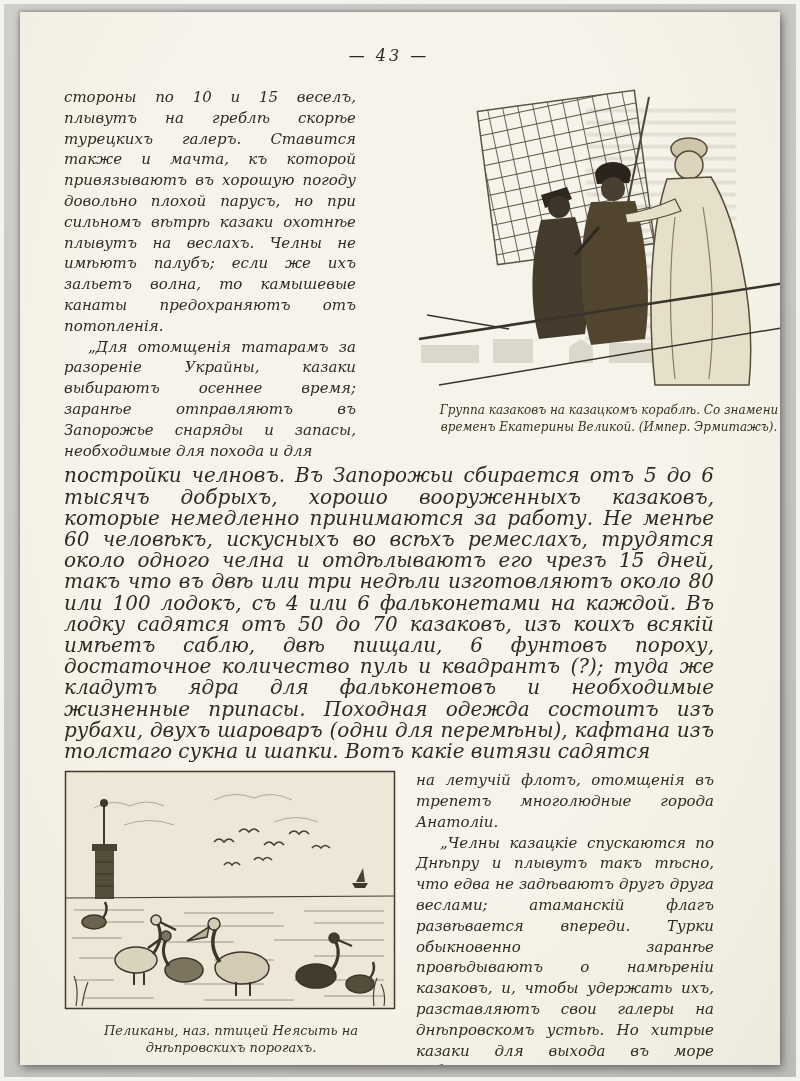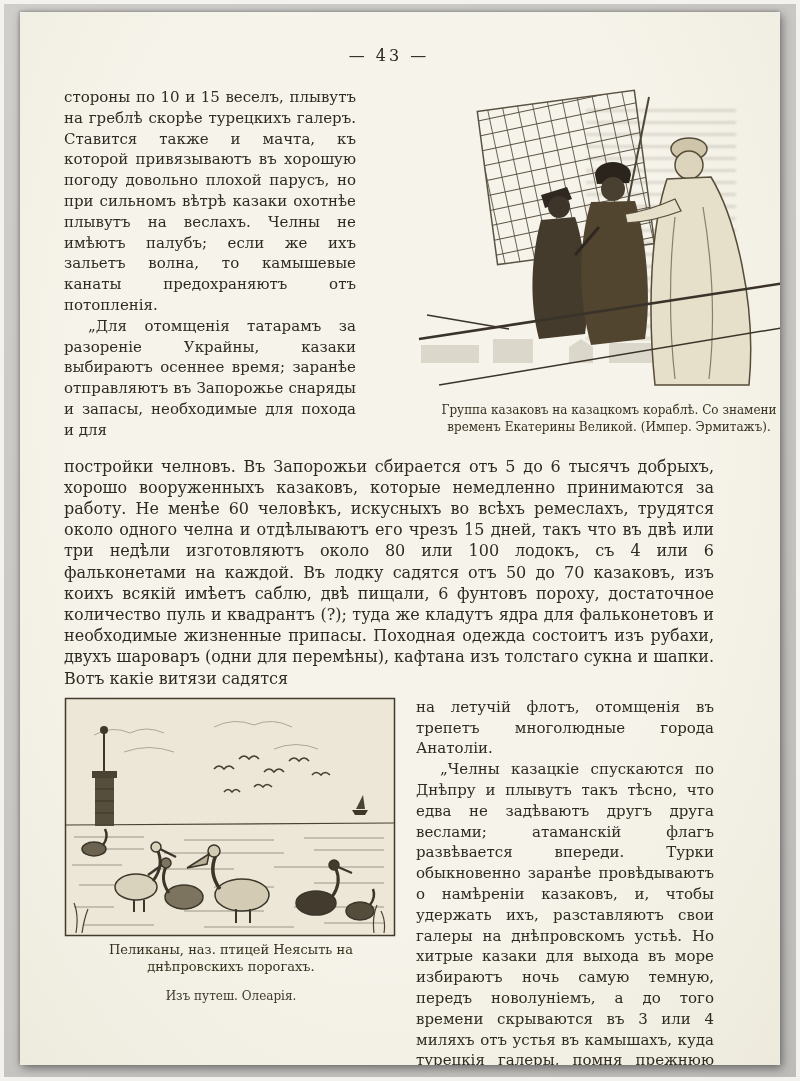--- a/index.html
+++ b/index.html
@@ -14,45 +14,46 @@
     background:linear-gradient(135deg,#cfcecb 0%,#c6c5c2 55%,#bdbcb9 100%);
   }
   .book-page{
     position:absolute;left:20px;top:12px;right:20px;bottom:16px;
     background:radial-gradient(ellipse at 48% 38%, #f6f3ea 55%, #edeadd 100%);
     box-shadow:2px 3px 9px rgba(0,0,0,0.45), -1px -1px 3px rgba(0,0,0,0.2);
     color:#2f2b22;
     padding:34px 66px 18px 44px;
     box-sizing:border-box;
     overflow:hidden;
+    font-style:italic;
   }
   .page-number{
     text-align:center;font-size:16px;letter-spacing:3px;
     margin-bottom:22px;color:#2c2820;
   }
   .row-top{display:flex;align-items:flex-start;gap:45px;}
   .col-left{width:292px;flex:none;margin-right:12px;}
   .col-text p{margin:0;text-align:justify;font-size:15px;line-height:20.8px;}
   .col-text p.indent{text-indent:1.6em;margin-top:0;}
   .figure-block{flex:1;position:relative;}
   .figure-block svg{display:block;margin:0 auto;}
   .fig-caption{
     text-align:center;font-size:12px;line-height:16.5px;
     color:#37321f;margin:13px auto 4px;max-width:420px;
   }
   .full-text{
-    margin-top:15px;text-align:justify;
-    font-size:16px;line-height:21.2px;
+    margin-top:4px;text-align:justify;
+    font-size:20px;line-height:21.2px;
   }
   .full-text p{margin:0;}
   .row-bottom{display:flex;align-items:flex-start;margin-top:8px;}
   .fig2-block{width:334px;flex:none;margin-right:18px;}
   .fig2-caption{
     text-align:center;font-size:13px;line-height:17px;
-    color:#37321f;margin:0 auto 0;max-width:320px;
+    color:#37321f;margin:8px auto 0;max-width:320px;
   }
   .fig2-source{
     text-align:center;font-size:12px;color:#3d382a;margin-top:14px;
   }
   .col-right{flex:1;}
   .bleed{
     position:absolute;top:88px;right:44px;width:150px;height:245px;
     background:repeating-linear-gradient(180deg, transparent 0 9px, rgba(95,90,72,0.16) 9px 12px);
     filter:blur(0.8px);
     pointer-events:none;

